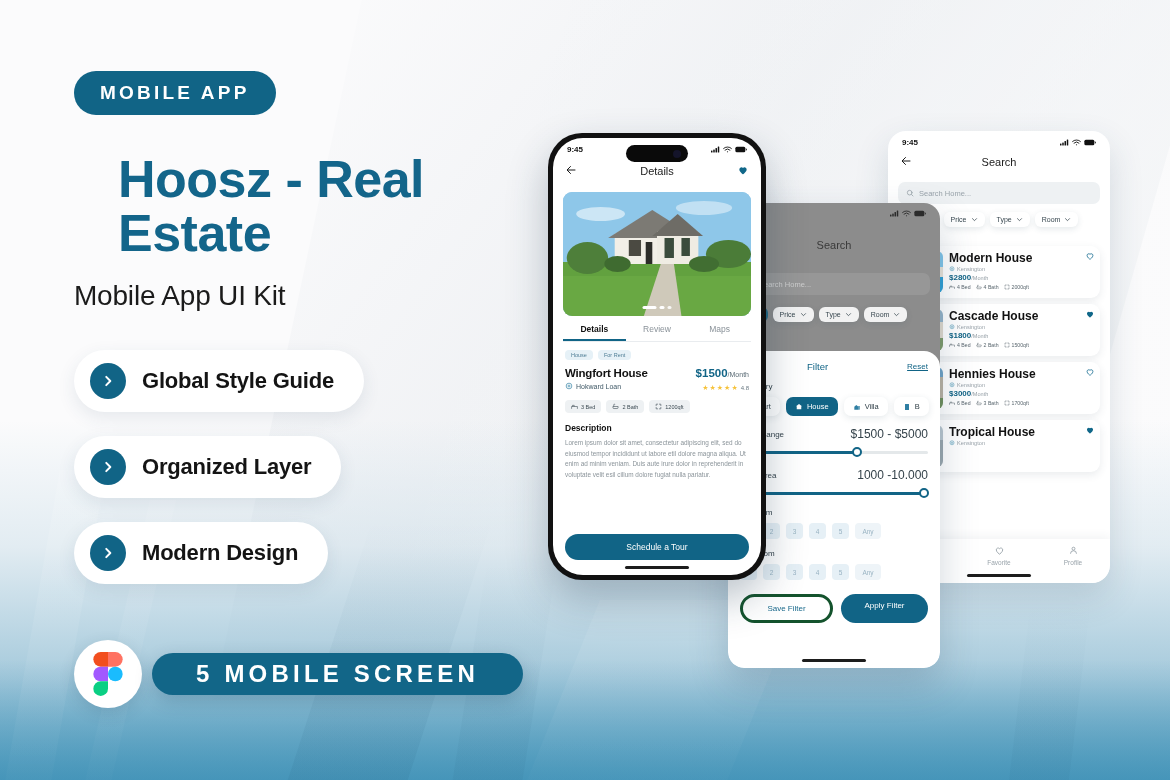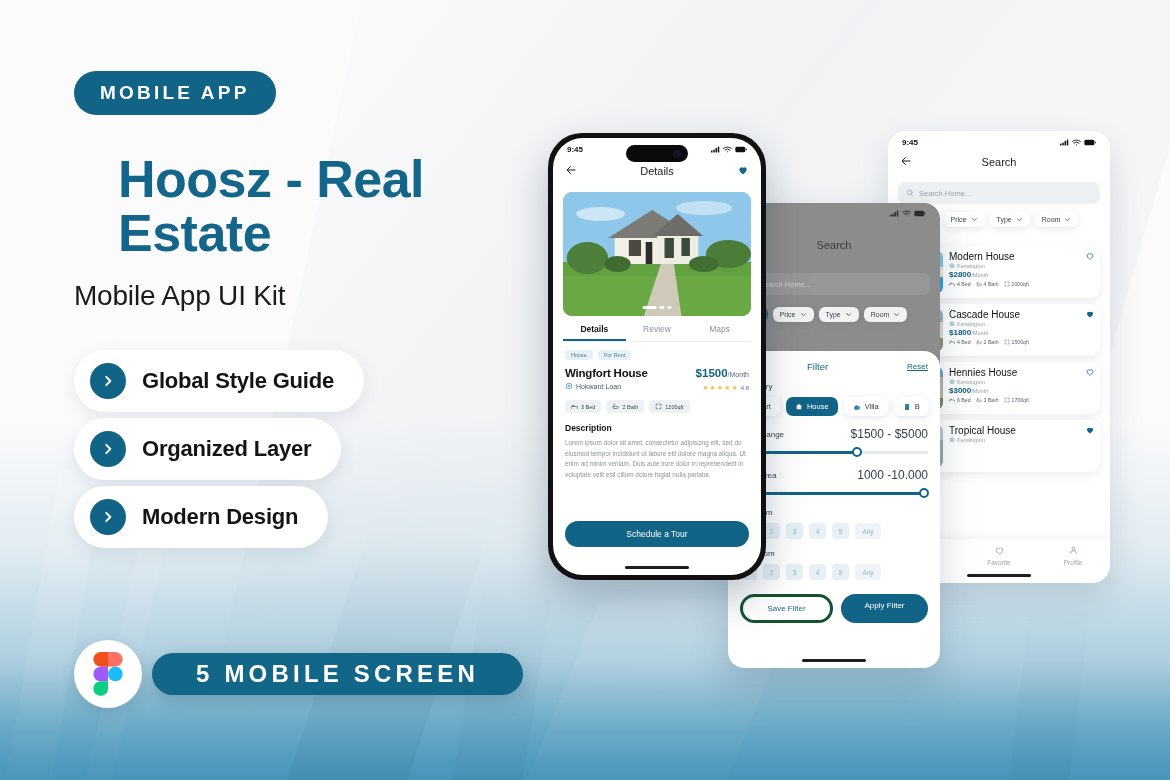--- a/index.html
+++ b/index.html
@@ -53,21 +53,21 @@
   }
 
   h1.title {
     margin-top: 38px; color: #13658a; font-size: 52px; line-height: 1.03;
     font-weight: 700; letter-spacing: -0.5px; max-width: 330px; margin-left: 44px;
   }
   .subtitle {
     margin-top: 20px; color: #1b1b1b; font-size: 28px; font-weight: 400; letter-spacing: -0.2px;
   }
 
-  .pills { margin-top: 38px; display: flex; flex-direction: column; gap: 6px; align-items: flex-start; }
+  .pills { margin-top: 38px; display: flex; flex-direction: column; gap: 24px; align-items: flex-start; }
   .pill {
     background: #fff; border-radius: 999px; display: flex; align-items: center; gap: 16px;
     padding: 13px 30px 13px 16px; box-shadow: 0 6px 18px rgba(40,70,95,0.10);
   }
   .pill .chev {
     width: 36px; height: 36px; border-radius: 50%; background: #116486;
     display: flex; align-items: center; justify-content: center; flex: 0 0 36px;
   }
   .pill .chev svg { display:block; }
   .pill .ptext { font-size: 22px; font-weight: 700; color: #141414; letter-spacing: -0.2px; }
@@ -148,36 +148,36 @@
   .loc { display: flex; align-items: center; gap: 3px; font-size: 7px; color: #3f5866; }
   .stars { display: flex; align-items: center; gap: 1px; font-size: 6px; color: #6b7a83; }
   .stars .st { color: #f6c23a; font-size: 7px; }
 
   .specs { display: flex; gap: 5px; margin: 8px 12px 0; }
   .spec { background: #eef1f3; border-radius: 4px; padding: 3px 6px; font-size: 5.5px; color: #3c4a52; display: flex; align-items: center; gap: 3px; }
 
   .sec-title { margin: 10px 12px 0; font-size: 8.5px; font-weight: 700; color: #111; }
   .desc { margin: 5px 12px 0; font-size: 6.4px; line-height: 1.65; color: #8b949a; }
   .cta {
-    position: absolute; left: 12px; right: 12px; bottom: 28px; background: #116486; color: #fff;
+    position: absolute; left: 12px; right: 12px; bottom: 15px; background: #116486; color: #fff;
     border-radius: 999px; text-align: center; padding: 8px 0; font-size: 8.5px; font-weight: 400;
   }
   .homebar { position: absolute; left: 50%; transform: translateX(-50%); bottom: 6px; width: 64px; height: 3px; background: #1d1d1d; border-radius: 3px; }
 
   
   .search-field { margin: 8px 10px 0; height: 22px; border-radius: 7px; background: #eef1f3; display:flex; align-items:center; padding: 0 8px; color: #9aa4ab; font-size: 7.5px; }
   .filter-row { display: flex; gap: 5px; margin: 8px 10px 0; }
   .fbtn { background: #fff; border-radius: 6px; padding: 4px 7px; font-size: 7px; color: #38474f; display: flex; align-items: center; gap: 4px; box-shadow: 0 2px 6px rgba(45,70,90,0.12); }
   .fbtn.primary { background: #116486; color: #fff; box-shadow: none; }
   .result-label { margin: 7px 10px 0; font-size: 7px; color: #55636b; }
   .cards { margin: 5px 10px 0; display: flex; flex-direction: column; gap: 6px; }
   .card { background: #fff; border-radius: 9px; box-shadow: 0 3px 9px rgba(45,70,90,0.10); display: flex; gap: 6px; padding: 5px; }
   .card .thumb { width: 40px; height: 42px; border-radius: 6px; flex: 0 0 40px; }
   .card .body { flex: 1; min-width: 0; }
-  .card .cname { font-size: 10px; font-weight: 400; color: #111; }
+  .card .cname { font-size: 12px; font-weight: 700; color: #111; }
   .card .cloc { font-size: 5.6px; color: #9aa4ab; display: flex; align-items: center; gap: 2px; margin-top: 1px; }
   .card .cprice { font-size: 8px; font-weight: 700; color: #116486; margin-top: 1px; }
   .card .cprice small { color: #97a1a8; font-weight: 400; font-size: 5.6px; }
   .card .cspecs { display: flex; gap: 5px; margin-top: 2px; font-size: 5.2px; color: #5a676f; }
   .card .cspecs span { display: flex; align-items: center; gap: 2px; }
   .card .heart { flex: 0 0 auto; }
   .tabbar { position: absolute; left: 0; right: 0; bottom: 0; height: 44px; background: #fff; border-radius: 0 0 18px 18px; display: flex; padding-top: 6px; box-shadow: 0 -3px 10px rgba(45,70,90,0.06); }
   .tabbar .tb { flex: 1; display: flex; flex-direction: column; align-items: center; gap: 3px; font-size: 6.5px; color: #9aa4ab; }
   .tabbar .tb.active { color: #116486; font-weight: 700; }
 

